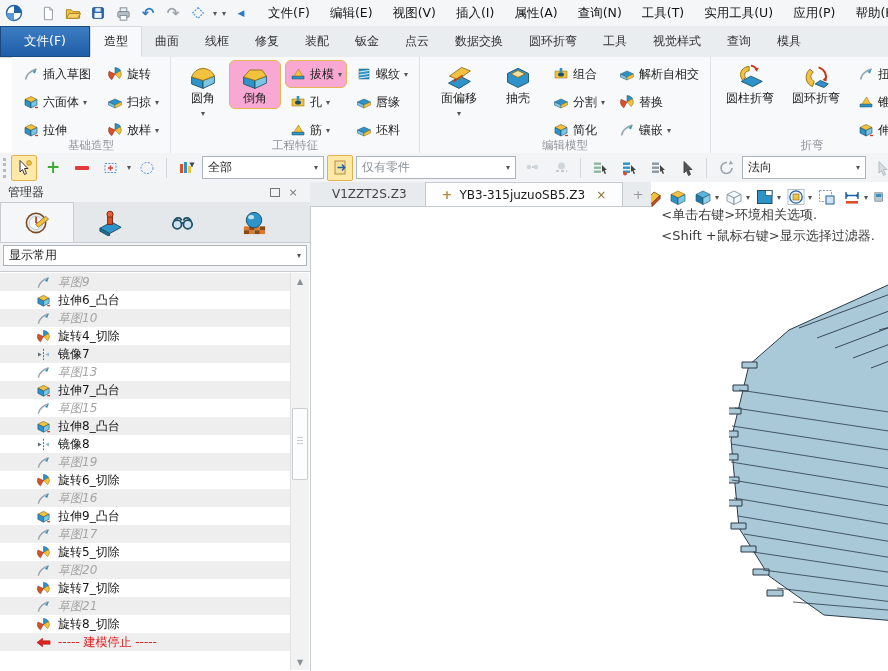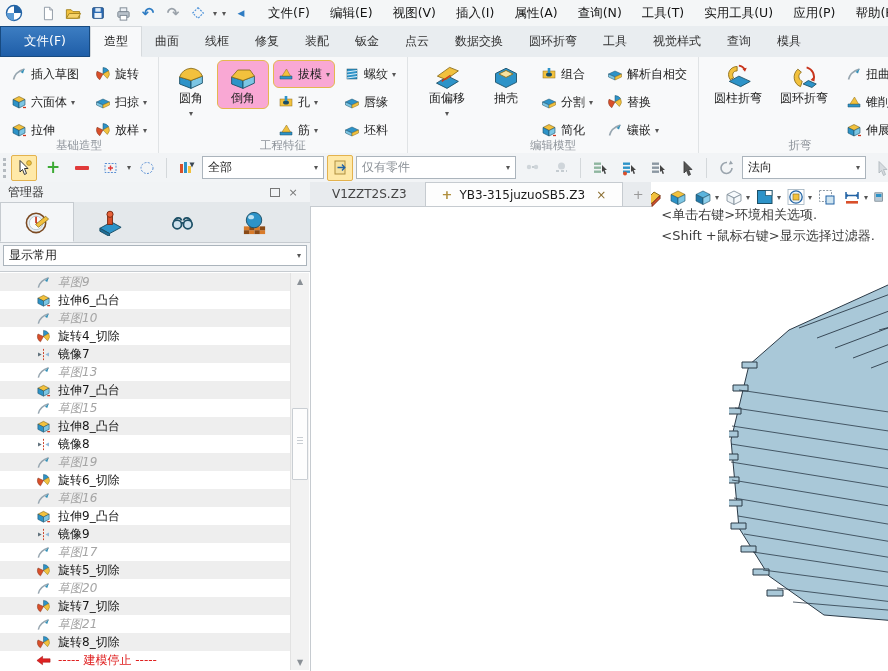--- a/index.html
+++ b/index.html
@@ -17,21 +17,21 @@
   .menubar{display:flex;gap:20px;margin-left:12px;font-size:12.5px;color:#151515;white-space:nowrap;}
   .menu-item{cursor:default;}
   
   .tabrow{position:absolute;left:0;top:26px;right:0;height:31px;background:#e9edf0;
           border-bottom:1px solid #d6dadd;display:flex;align-items:stretch;}
   .filetab{width:88px;background:linear-gradient(#3c7dc2,#1f5ea8);color:#fff;display:flex;
            align-items:center;justify-content:center;border:1px solid #174a80;font-size:12.5px;flex:none;}
   .rtab{padding:0 13px;display:flex;align-items:center;color:#333;white-space:nowrap;}
   .rtab.active{background:#f8f9fa;border:1px solid #d6dadd;border-bottom:1px solid #f8f9fa;color:#111;}
   
-  .ribbon{position:absolute;left:0;top:57px;right:0;height:96px;background:#f8f9fa;
+  .ribbon{position:absolute;left:12px;top:57px;right:0;height:96px;background:#f8f9fa;
           border-bottom:6px solid #000000;display:flex;overflow:hidden;}
   .rgroup{position:relative;display:flex;align-items:flex-start;padding:3px 6px 14px 6px;flex:none;}
   .rgroup+.rgroup{border-left:1px solid #e0e3e5;}
   .glabel{position:absolute;bottom:0;left:0;right:0;text-align:center;color:#8d939a;font-size:11.5px;}
   .scol{display:flex;flex-direction:column;}
   .ritem{height:26px;display:flex;align-items:center;gap:4px;padding:0 4px;white-space:nowrap;border:1px solid transparent;}
   .ritem.hl,.bbtn.hl{background:#f9a8d4;border:1px solid #e5b74f;border-radius:6px;}
   .bbtn{width:48px;display:flex;flex-direction:column;align-items:center;gap:0;padding:2px 1px;
         text-align:center;border:1px solid transparent;line-height:15px;}
   .bbtn.wide{width:62px;}
@@ -762,26 +762,20 @@
             <span class="tl gray">草图16</span>
           </div>
           <div class="trow">
             <svg class="ti" viewBox="0 0 16 16">
               <use href="#sym-cube"></use>
             </svg>
             <span class="tl">拉伸9_凸台</span>
           </div>
           <div class="trow">
             <svg class="ti" viewBox="0 0 16 16">
-              <use href="#sym-mirror"></use>
-            </svg>
-            <span class="tl">镜像9</span>
-          </div>
-          <div class="trow">
-            <svg class="ti" viewBox="0 0 16 16">
               <use href="#sym-sketch"></use>
             </svg>
             <span class="tl gray">草图17</span>
           </div>
           <div class="trow">
             <svg class="ti" viewBox="0 0 16 16">
               <use href="#sym-fan"></use>
             </svg>
             <span class="tl">旋转5_切除</span>
           </div>

